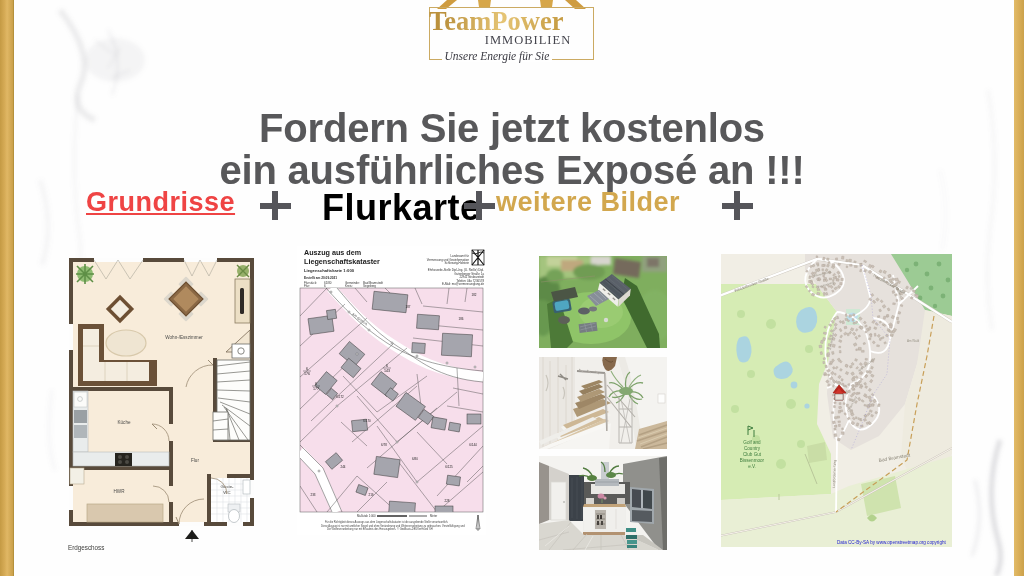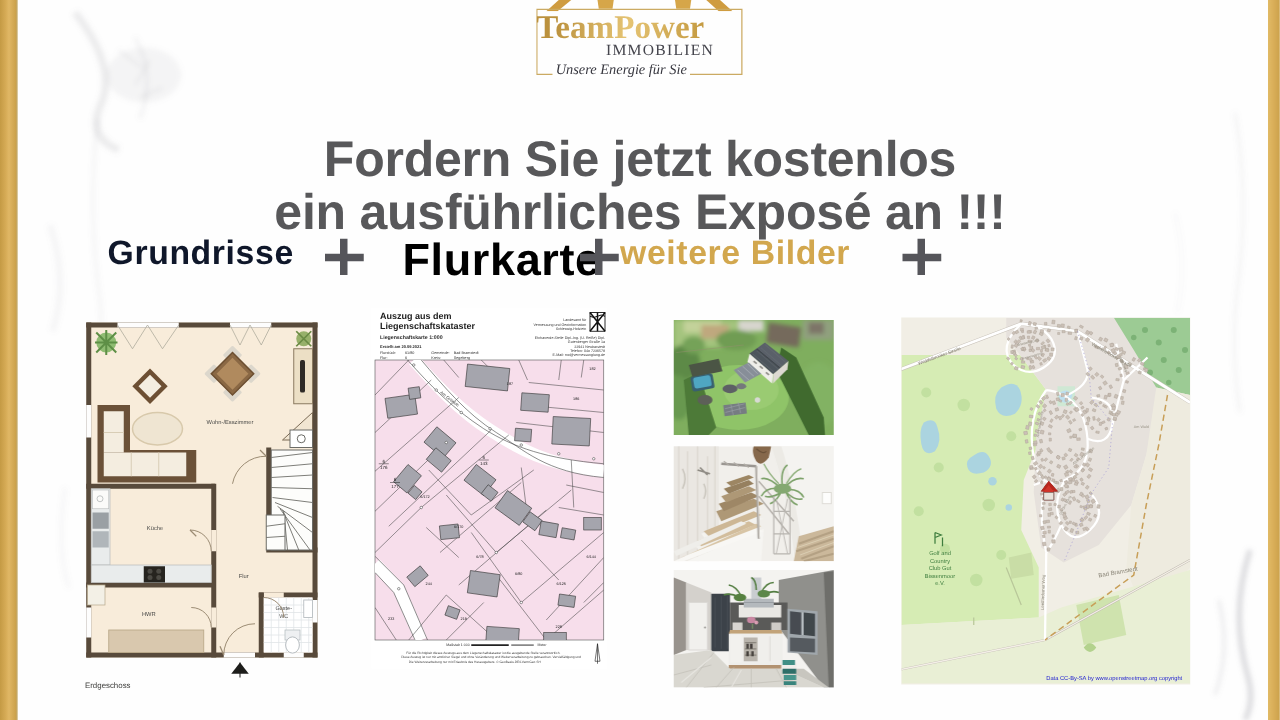--- a/index.html
+++ b/index.html
@@ -63,21 +63,21 @@
   <span style="font-family:'Liberation Serif',serif;font-style:italic;font-size:11.5px;color:#383840;background:#fff;padding:0 3px;">Unsere Energie für Sie</span>
 </div>
 
 <div class="abs" style="left:0;top:81px;width:1024px;text-align:center;
   font-weight:bold;font-size:40px;line-height:42px;color:#58585a;letter-spacing:-0.2px;margin-top:26px;">
   Fordern Sie jetzt kostenlos<br>ein ausführliches Exposé an !!!
 </div>
 
 <div class="abs" style="left:0;top:187px;width:1024px;height:36px;font-weight:bold;">
 
-  <span class="abs" style="left:86px;top:0;font-size:27px;letter-spacing:0.5px;color:#0f172a;">Grundrisse</span>
+  <span class="abs" style="left:86px;top:0;font-size:27px;letter-spacing:0.5px;color:#ef4444;text-decoration:underline;">Grundrisse</span>
 
   <span class="abs" style="left:260px;top:16px;width:31px;height:6px;background:#55555a;"></span>
   <span class="abs" style="left:272px;top:4px;width:6px;height:29px;background:#55555a;"></span>
 
   <span class="abs" style="left:322px;top:0;font-size:36px;letter-spacing:0.5px;color:#000000;">Flurkarte</span>
 
   <span class="abs" style="left:464px;top:16px;width:31px;height:6px;background:#55555a;"></span>
   <span class="abs" style="left:476px;top:4px;width:6px;height:29px;background:#55555a;"></span>
 
   <span class="abs" style="left:496px;top:0;font-size:27px;letter-spacing:0.5px;color:#d2a74e;">weitere Bilder</span>

